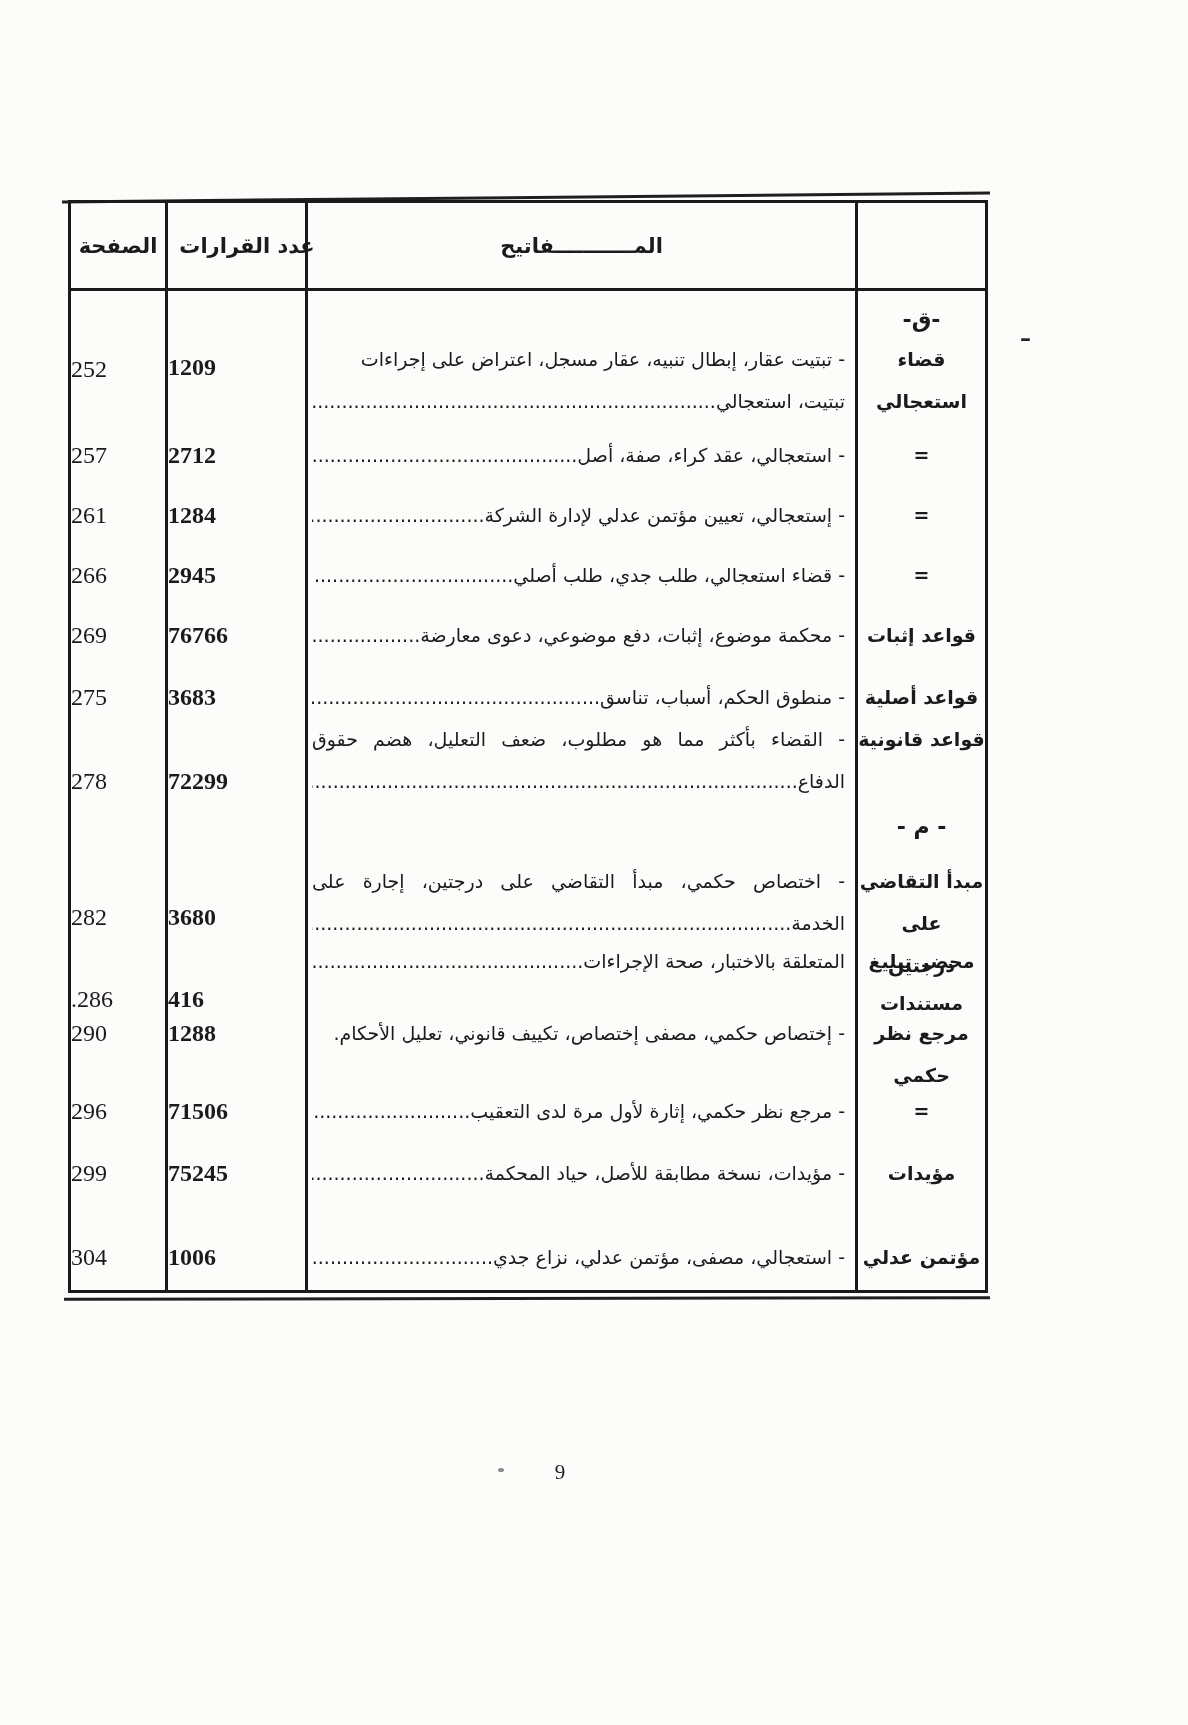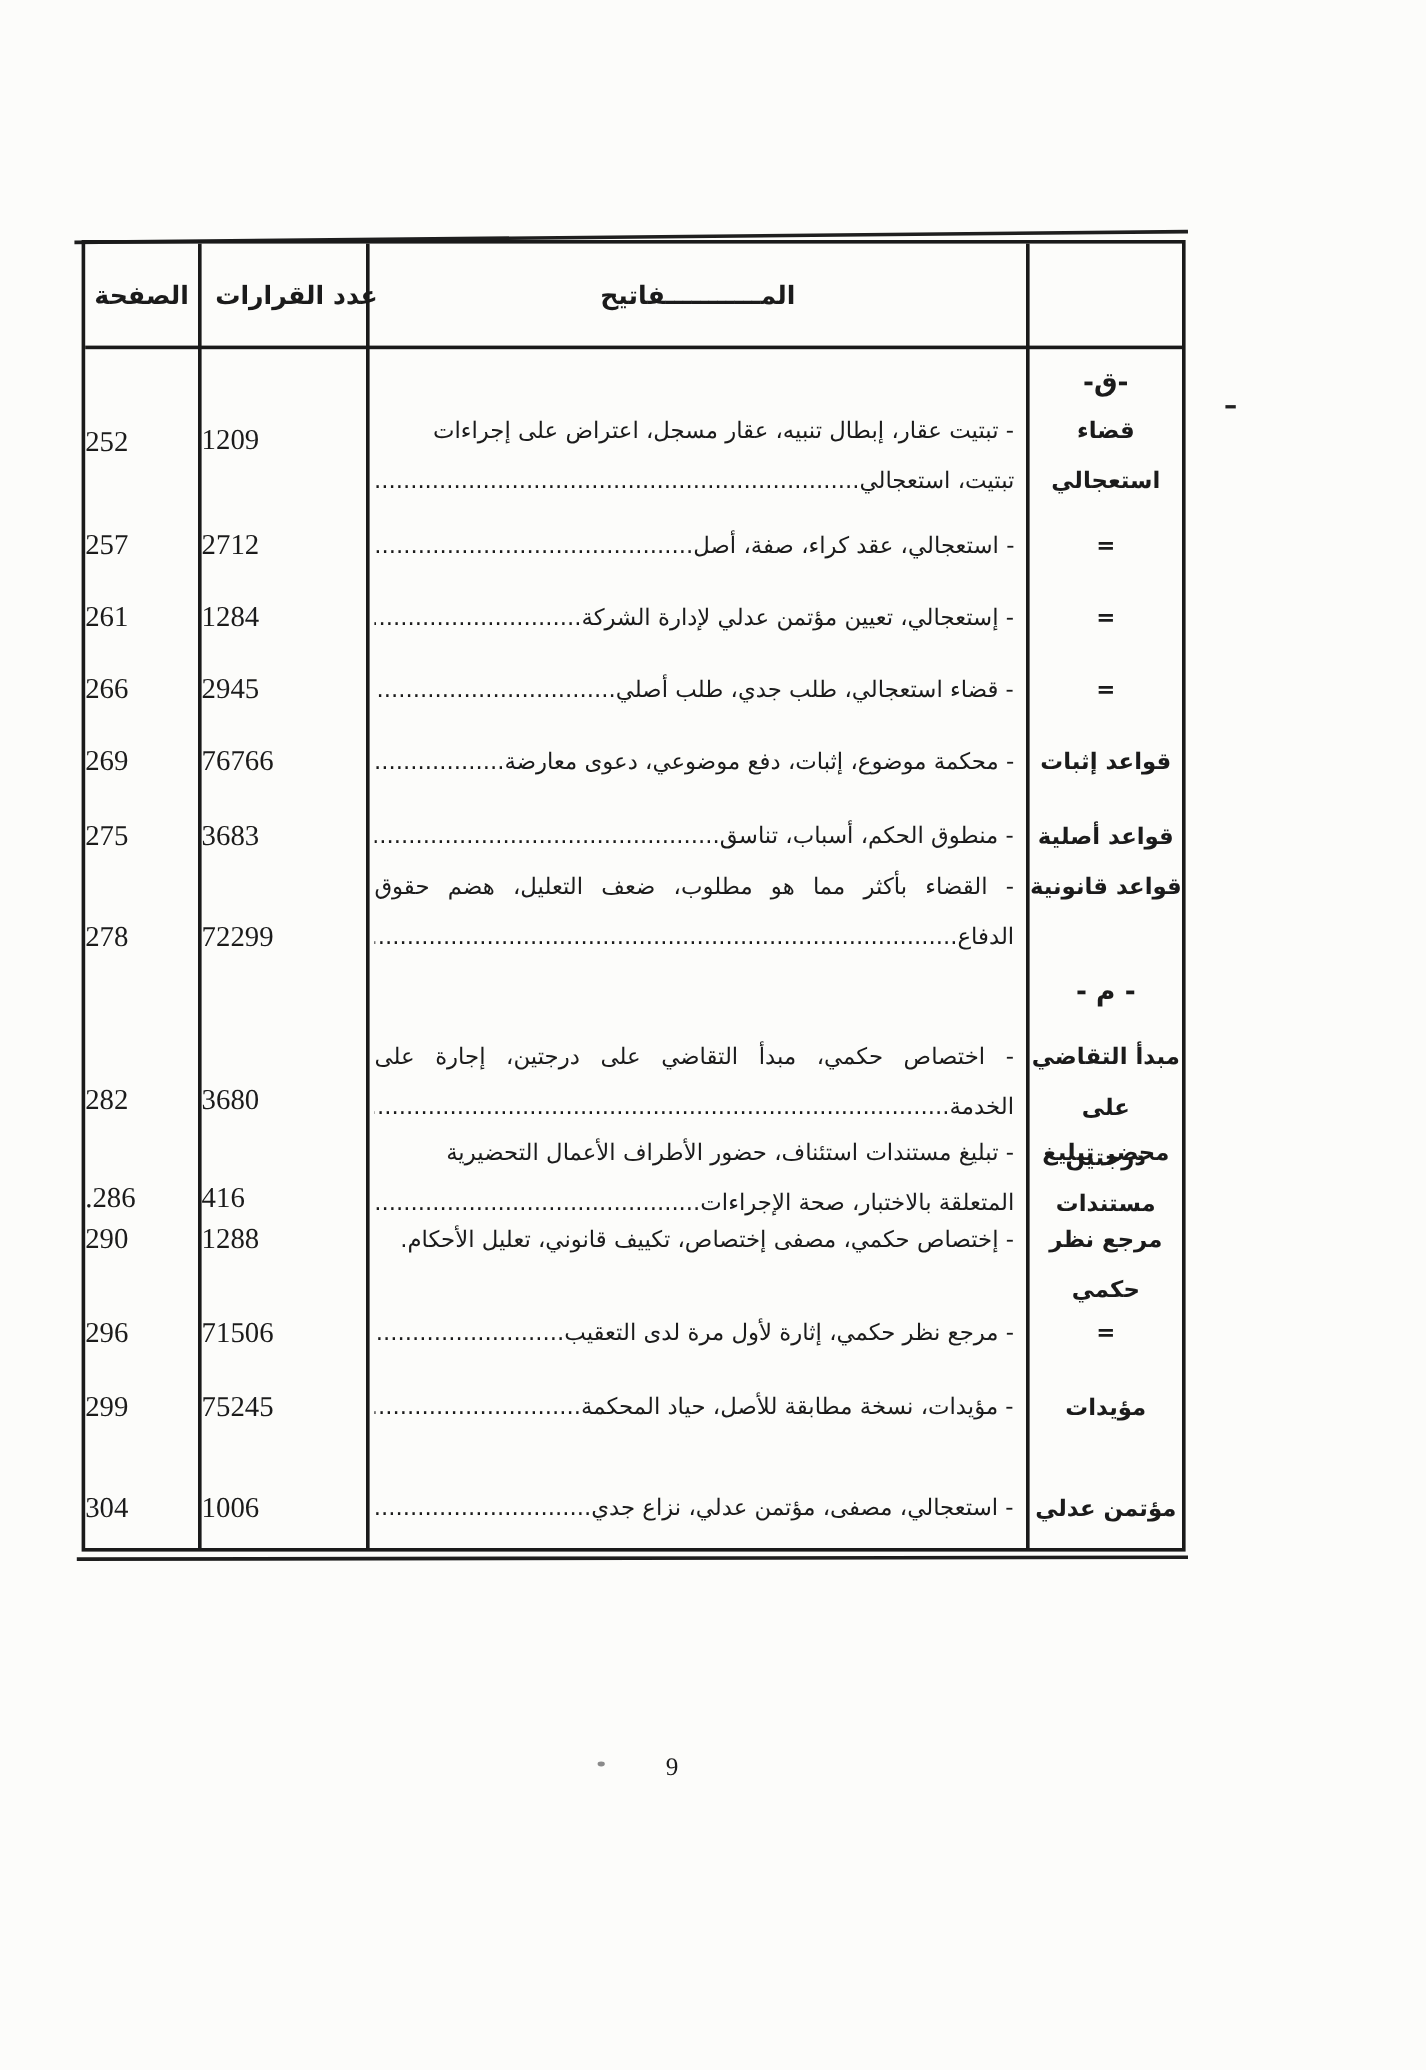--- a/index.html
+++ b/index.html
@@ -24,21 +24,21 @@
   .h-dec{left:97px;width:158px}
   .h-keys{left:237px;width:547px}
   .h-subj{left:787px;width:127px}
   .tbody{position:absolute;left:0;right:0;top:91px;bottom:0;}
   .row{position:absolute;left:0;width:100%;}
   .cell{position:absolute;top:0;}
   .c-page,.c-dec{
     font-family:"Liberation Serif",serif;font-size:24px;line-height:42px;
   }
   .c-page{left:0;width:94px;}
-  .c-dec{left:97px;width:121px;}
+  .c-dec{left:97px;width:121px;font-weight:bold;}
   .c-keys{
     left:237px;width:547px;direction:rtl;text-align:right;
     padding:0 10px 0 4px;box-sizing:border-box;overflow:hidden;font-size:19px;
   }
   .kline{white-space:nowrap;line-height:42px;overflow:hidden;}
   .kline.jl{text-align:justify;text-align-last:justify;}
   .c-subj{
     left:787px;width:127px;direction:rtl;text-align:center;
     font-size:19px;font-weight:bold;line-height:42px;white-space:pre-line;
   }
@@ -157,21 +157,20 @@
           <div class="kline">الخدمة................................................................................................................</div>
         </div>
         <div class="cell c-dec" style="margin-top:36px">3680</div>
         <div class="cell c-page" style="margin-top:36px">282</div>
       </div>
 
       <div class="row" style="top:646px">
         <div class="cell c-subj">محضر تبليغ
 مستندات</div>
         <div class="cell c-keys">
-          <div class="kline">- تبليغ مستندات استئناف، حضور الأطراف الأعمال التحضيرية</div>
           <div class="kline">المتعلقة بالاختبار، صحة الإجراءات...............................................................</div>
         </div>
         <div class="cell c-dec" style="margin-top:38px">416</div>
         <div class="cell c-page" style="margin-top:38px">.286</div>
       </div>
 
       <div class="row" style="top:718px">
         <div class="cell c-subj">مرجع نظر حكمي</div>
         <div class="cell c-keys">
           <div class="kline">- إختصاص حكمي، مصفى إختصاص، تكييف قانوني، تعليل الأحكام.</div>

